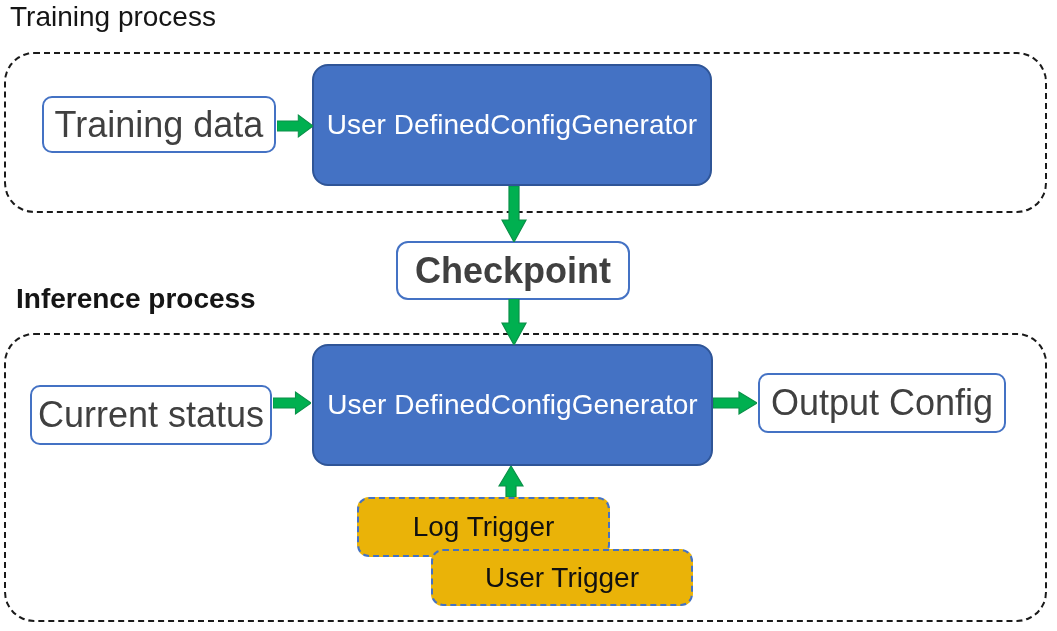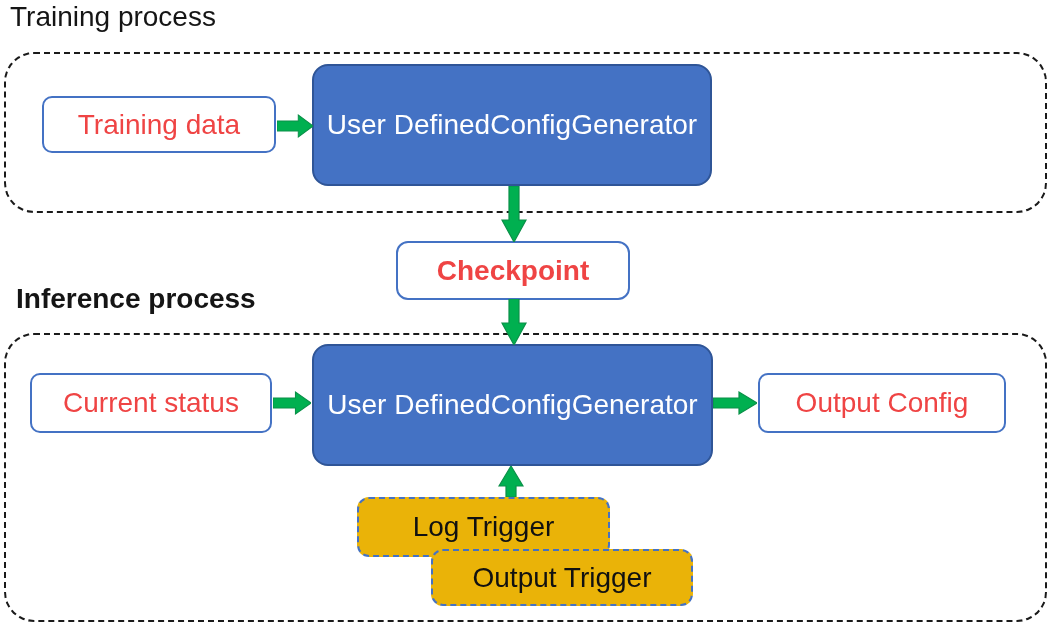--- a/index.html
+++ b/index.html
@@ -9,21 +9,21 @@
   }
   .section-title{
     position:absolute;font-size:28px;line-height:1.1;color:#151515;white-space:nowrap;
   }
   .dashed-container{
     position:absolute;border:2.5px dashed #1a1a1a;border-radius:30px;background:transparent;z-index:1;
   }
   .white-box{
     position:absolute;background:#fff;border:2px solid var(--outline_blue,#4472C4);
     border-radius:10px;display:flex;align-items:center;justify-content:center;
-    font-size:28px;color:#ef4444;z-index:2;white-space:nowrap;
+    font-size:36px;color:#404040;z-index:2;white-space:nowrap;
   }
   .blue-box{
     position:absolute;background:var(--box_blue_fill,#4472C4);border:2px solid var(--box_blue_border,#2F5597);
     border-radius:16px;display:flex;flex-direction:row;align-items:center;justify-content:center;
     font-size:28px;line-height:1.32;color:#fff;z-index:2;text-align:center;
   }
   .dashed-box{
     position:absolute;background:#eab308;border:2px dashed var(--outline_blue,#4472C4);
     border-radius:12px;display:flex;align-items:center;justify-content:center;
     font-size:28px;color:#111;white-space:nowrap;
@@ -69,21 +69,21 @@
   <div class="arrow" style="left:501px;top:299px;width:26px;height:46px;">
     <svg viewBox="0 0 26 46" preserveAspectRatio="none" aria-hidden="true">
       <polygon points="8,0 18,0 18,24 25,24 13,46 1,24 8,24"></polygon>
     </svg>
   </div>
 
   <div class="section-title" style="left:16px;top:284px;font-weight:bold;">Inference process</div>
 
   <div class="dashed-container" style="left:4px;top:333px;width:1039px;height:285px;"></div>
 
-  <div class="white-box" style="left:30px;top:373px;width:238px;height:56px;">
+  <div class="white-box" style="left:30px;top:385px;width:238px;height:56px;">
     <span>Current status</span>
   </div>
 
   <div class="arrow" style="left:273px;top:389px;width:38px;height:28px;">
     <svg viewBox="0 0 44 28" preserveAspectRatio="none" aria-hidden="true">
       <polygon points="0,9 26,9 26,3 44,14 26,25 26,19 0,19"></polygon>
     </svg>
   </div>
 
   <div class="blue-box" style="left:312px;top:344px;width:397px;height:118px;">
@@ -105,16 +105,16 @@
     <svg viewBox="0 0 26 31" preserveAspectRatio="none" aria-hidden="true">
       <polygon points="13,0 25,20 18,20 18,31 8,31 8,20 1,20"></polygon>
     </svg>
   </div>
 
   <div class="dashed-box" style="left:357px;top:497px;width:249px;height:56px;z-index:2;">
     <span>Log Trigger</span>
   </div>
 
   <div class="dashed-box" style="left:431px;top:549px;width:258px;height:53px;z-index:3;">
-    <span>Output Trigger</span>
+    <span>User Trigger</span>
   </div>
 
 </div>
 
 </body></html>

